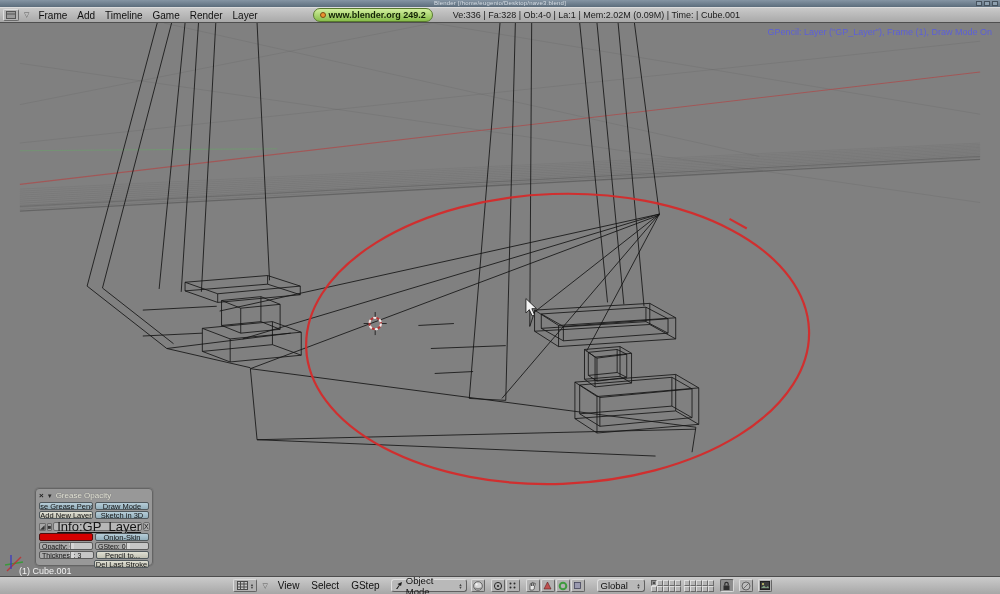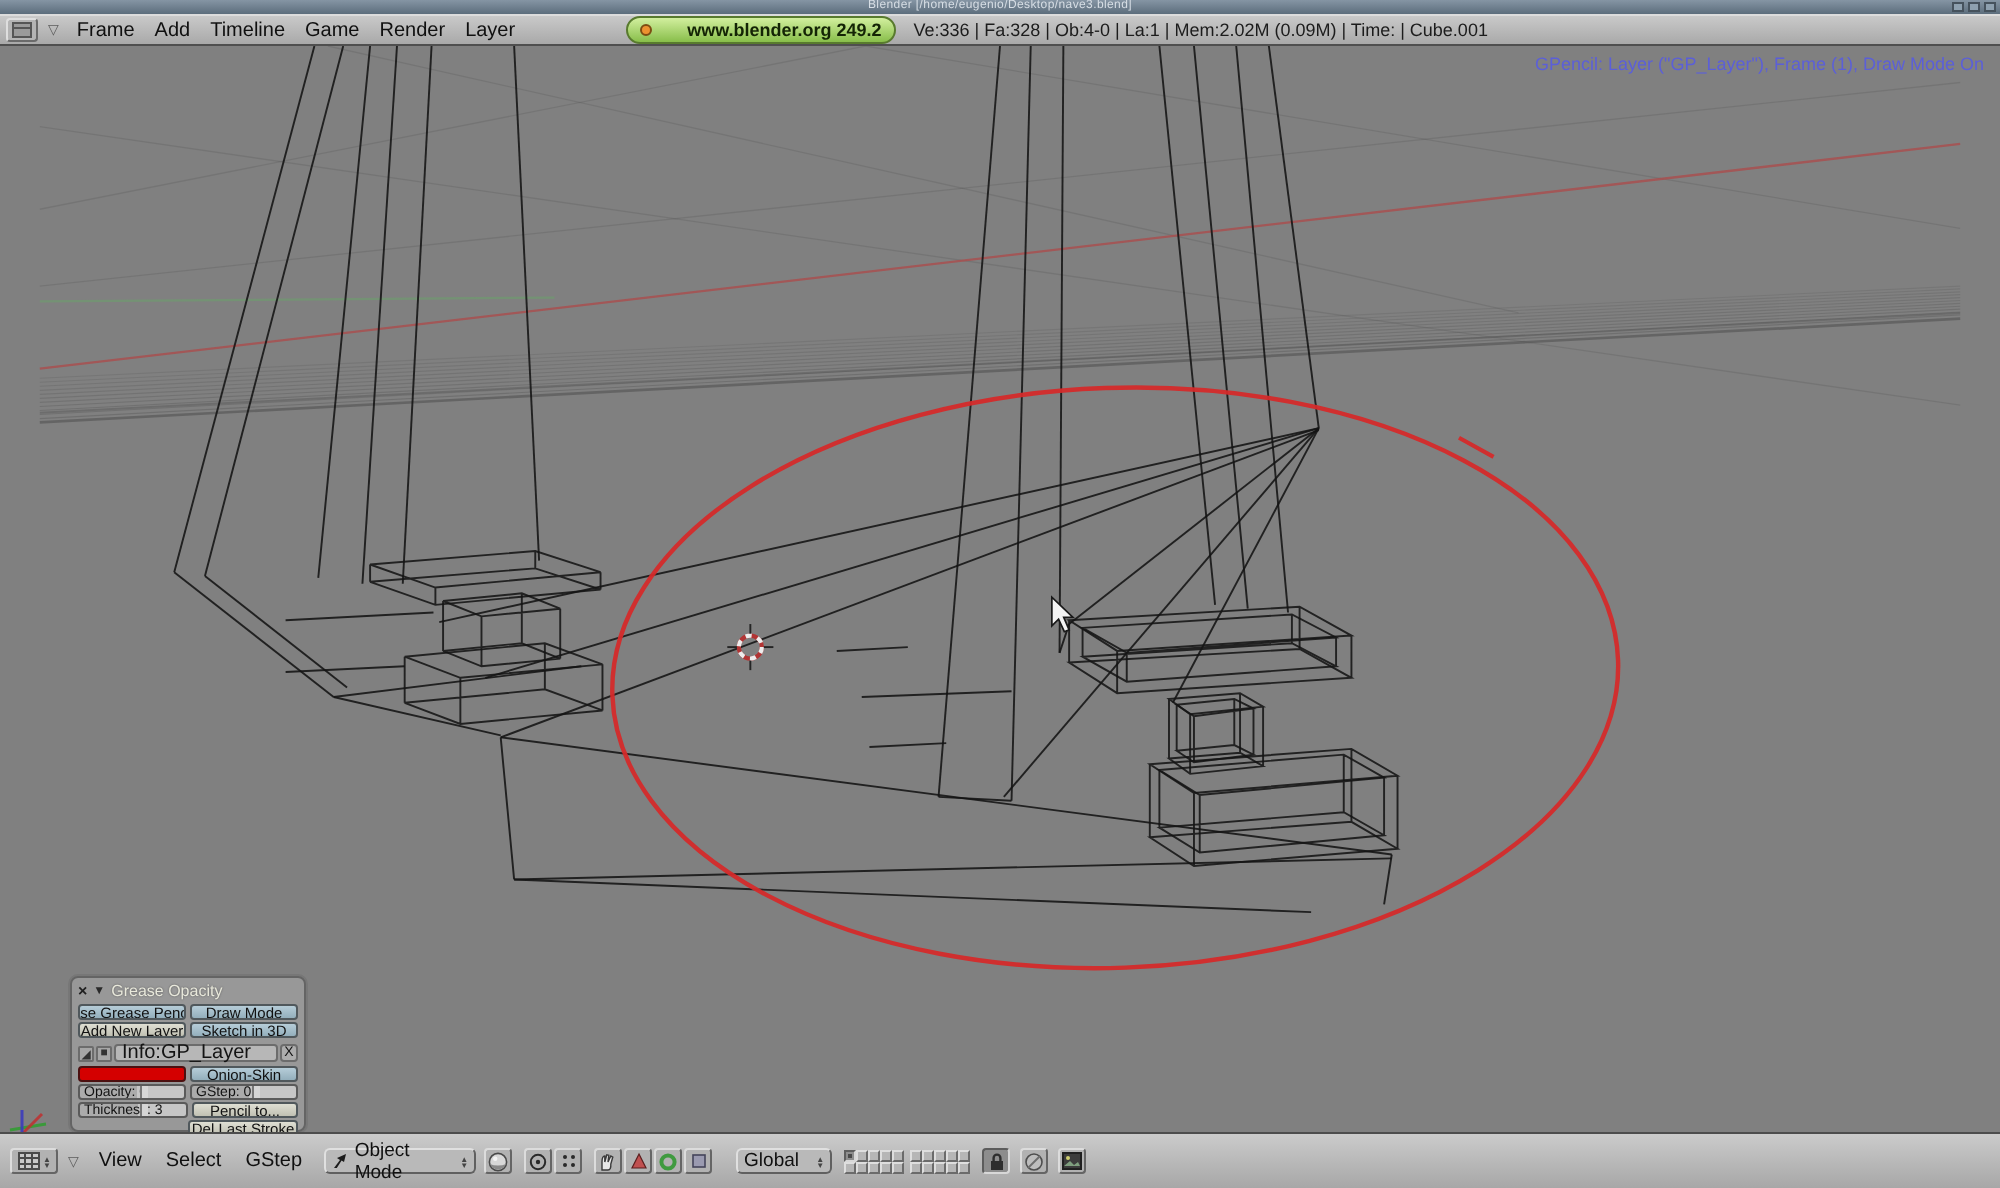--- a/index.html
+++ b/index.html
@@ -23,27 +23,27 @@
     display:flex;align-items:center;font-size:10px;color:#101010;padding-left:3px;
   }
   .menu-item{padding:0 5px;cursor:default;}
   .tool-btn{
     height:12px;box-sizing:border-box;background:#b4b4b4;border-radius:2px;
     border:1px solid;border-color:#dedede #6a6a6a #6a6a6a #dedede;
     display:flex;align-items:center;justify-content:center;padding:0 2px;
   }
   .collapse-arrow{font-size:7px;color:#5d5d5d;margin:0 4px 0 5px;}
   .version-badge{
-    margin-left:50px;display:flex;align-items:center;gap:18px;height:12px;
+    margin-left:50px;display:flex;align-items:center;gap:3px;height:12px;
     background:linear-gradient(#d2ef9e,#88be4a);border:1px solid #587a2e;border-radius:7px;
     padding:0 6px;font-size:9px;font-weight:bold;color:#142405;
   }
   .dot{width:6px;height:6px;border-radius:50%;background:#ec9узб;}
   .dot{width:6px;height:6px;border-radius:50%;background:#ec9230;border:1px solid #7d4d12;box-sizing:border-box;}
-  .stats{margin-left:9px;font-size:9px;color:#1c1c1c;}
+  .stats{margin-left:20px;font-size:9px;color:#1c1c1c;}
   
   .viewport{position:absolute;top:23px;left:0;width:1000px;bottom:16px;background:#808080;}
   .viewport svg.scene{position:absolute;left:0;top:0;}
   .gp-status{position:absolute;top:4px;right:8px;font-size:9px;color:#5b5fd8;}
   .obj-label{position:absolute;left:19px;top:543px;font-size:9px;color:#f2f2f2;}
   .mini-axis{position:absolute;left:2px;top:527px;}
   
   .gp-panel{
     position:absolute;left:35px;top:465px;width:118px;height:78px;box-sizing:border-box;
     background:rgba(153,153,153,.96);border:1px solid #646464;border-radius:4px;
@@ -58,34 +58,34 @@
     flex:1;height:8px;box-sizing:border-box;border-radius:2px;border:1px solid #50585c;
     display:flex;align-items:center;justify-content:center;font-size:7.5px;line-height:7px;
     overflow:hidden;white-space:nowrap;
   }
   .gpbtn.blue{background:linear-gradient(#b6cdd8,#93afbc);}
   .gpbtn.cream{background:linear-gradient(#dedED2,#c2c2b4);}
   .gpbtn.cream{background:linear-gradient(#dededd2,#c2c2b4);}
   .gpbtn.cream{background:linear-gradient(#dfdfd3,#c1c1b3);}
   .gp-layerstrip{display:flex;align-items:center;gap:1px;margin:3px 0 2px 0;height:9px;}
   .mini-ic{width:8px;height:8px;box-sizing:border-box;background:#a6a6a6;border:1px solid #6c6c6c;border-radius:1px;display:flex;align-items:center;justify-content:center;font-size:6px;color:#333;}
-  .gp-field{flex:1;height:9px;box-sizing:border-box;background:#b7b7b7;border:1px solid #6c6c6c;border-radius:2px;font-size:10px;display:flex;align-items:center;padding-left:3px;color:#141414;}
+  .gp-field{flex:1;height:9px;box-sizing:border-box;background:#b7b7b7;border:1px solid #6c6c6c;border-radius:2px;font-size:13px;display:flex;align-items:center;padding-left:3px;color:#141414;text-decoration:underline;}
   .gp-x{width:9px;height:9px;box-sizing:border-box;background:#adadad;border:1px solid #6c6c6c;border-radius:2px;font-size:7px;display:flex;align-items:center;justify-content:center;}
   .swatch{flex:1;height:8px;box-sizing:border-box;background:#d40000;border:1px solid #4c1010;border-radius:2px;}
   .slider{
     flex:1;height:8px;box-sizing:border-box;border-radius:2px;border:1px solid #5a5a5a;
     background:linear-gradient(90deg,#ababab 0 55%,#c6c6c6 55% 100%);
     display:flex;align-items:center;padding-left:2px;font-size:7px;white-space:nowrap;overflow:hidden;position:relative;
   }
   .slider:after{content:"";position:absolute;left:57%;top:0;width:3px;height:100%;background:#d6d6d6;border-left:1px solid #777;}
   
   .footer{
-    position:absolute;bottom:0;left:0;width:1000px;height:28px;box-sizing:border-box;
+    position:absolute;bottom:0;left:0;width:1000px;height:18px;box-sizing:border-box;
     background:linear-gradient(#cbcbcb,#a7a7a7);border-top:1px solid #4d4d4d;
-    display:flex;align-items:center;font-size:10px;color:#101010;padding-left:4px;
+    display:flex;align-items:center;font-size:10px;color:#101010;padding-left:4px;justify-content:center;
   }
   .f-menu{padding:0 6px;}
   .dropdown{
     height:13px;box-sizing:border-box;background:#b9b9b9;border-radius:3px;
     border:1px solid;border-color:#e0e0e0 #606060 #606060 #e0e0e0;
     display:flex;align-items:center;gap:3px;padding:0 3px;font-size:9.5px;
   }
   .updown{display:flex;flex-direction:column;font-size:4px;line-height:3px;color:#444;margin-left:2px;}
   .icon-btn{
     height:13px;min-width:14px;box-sizing:border-box;background:#b2b2b2;border-radius:2px;

